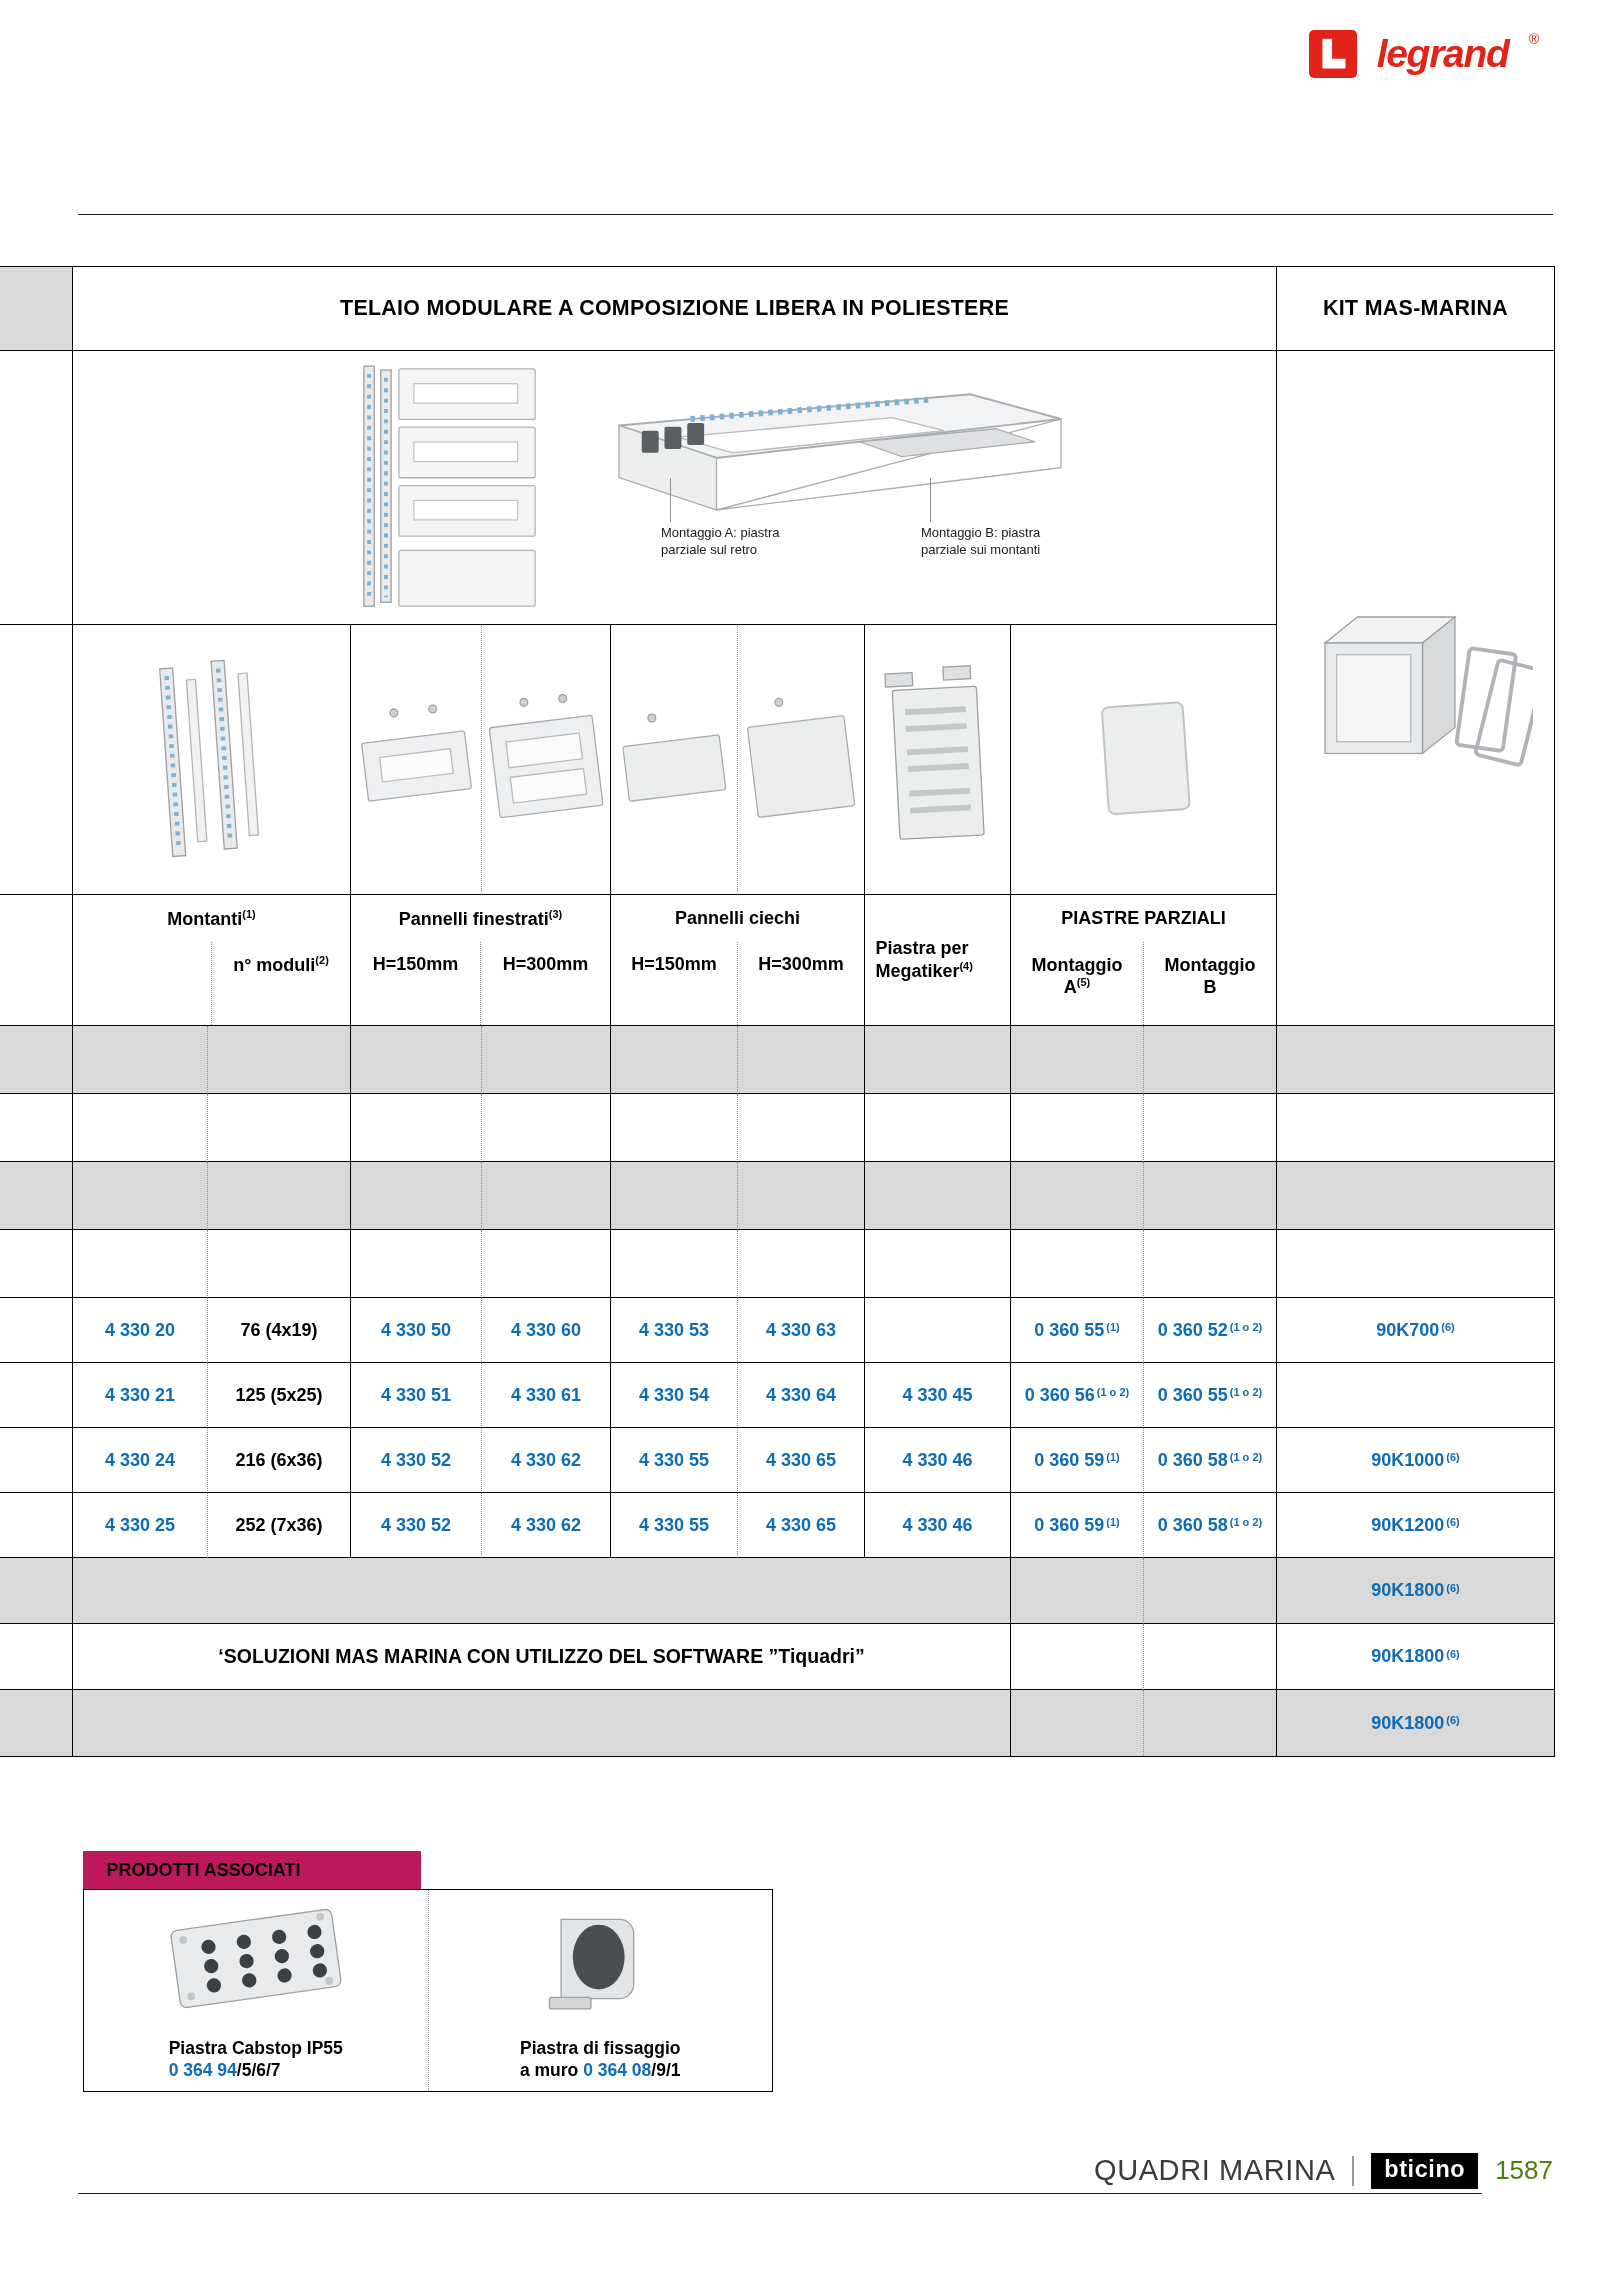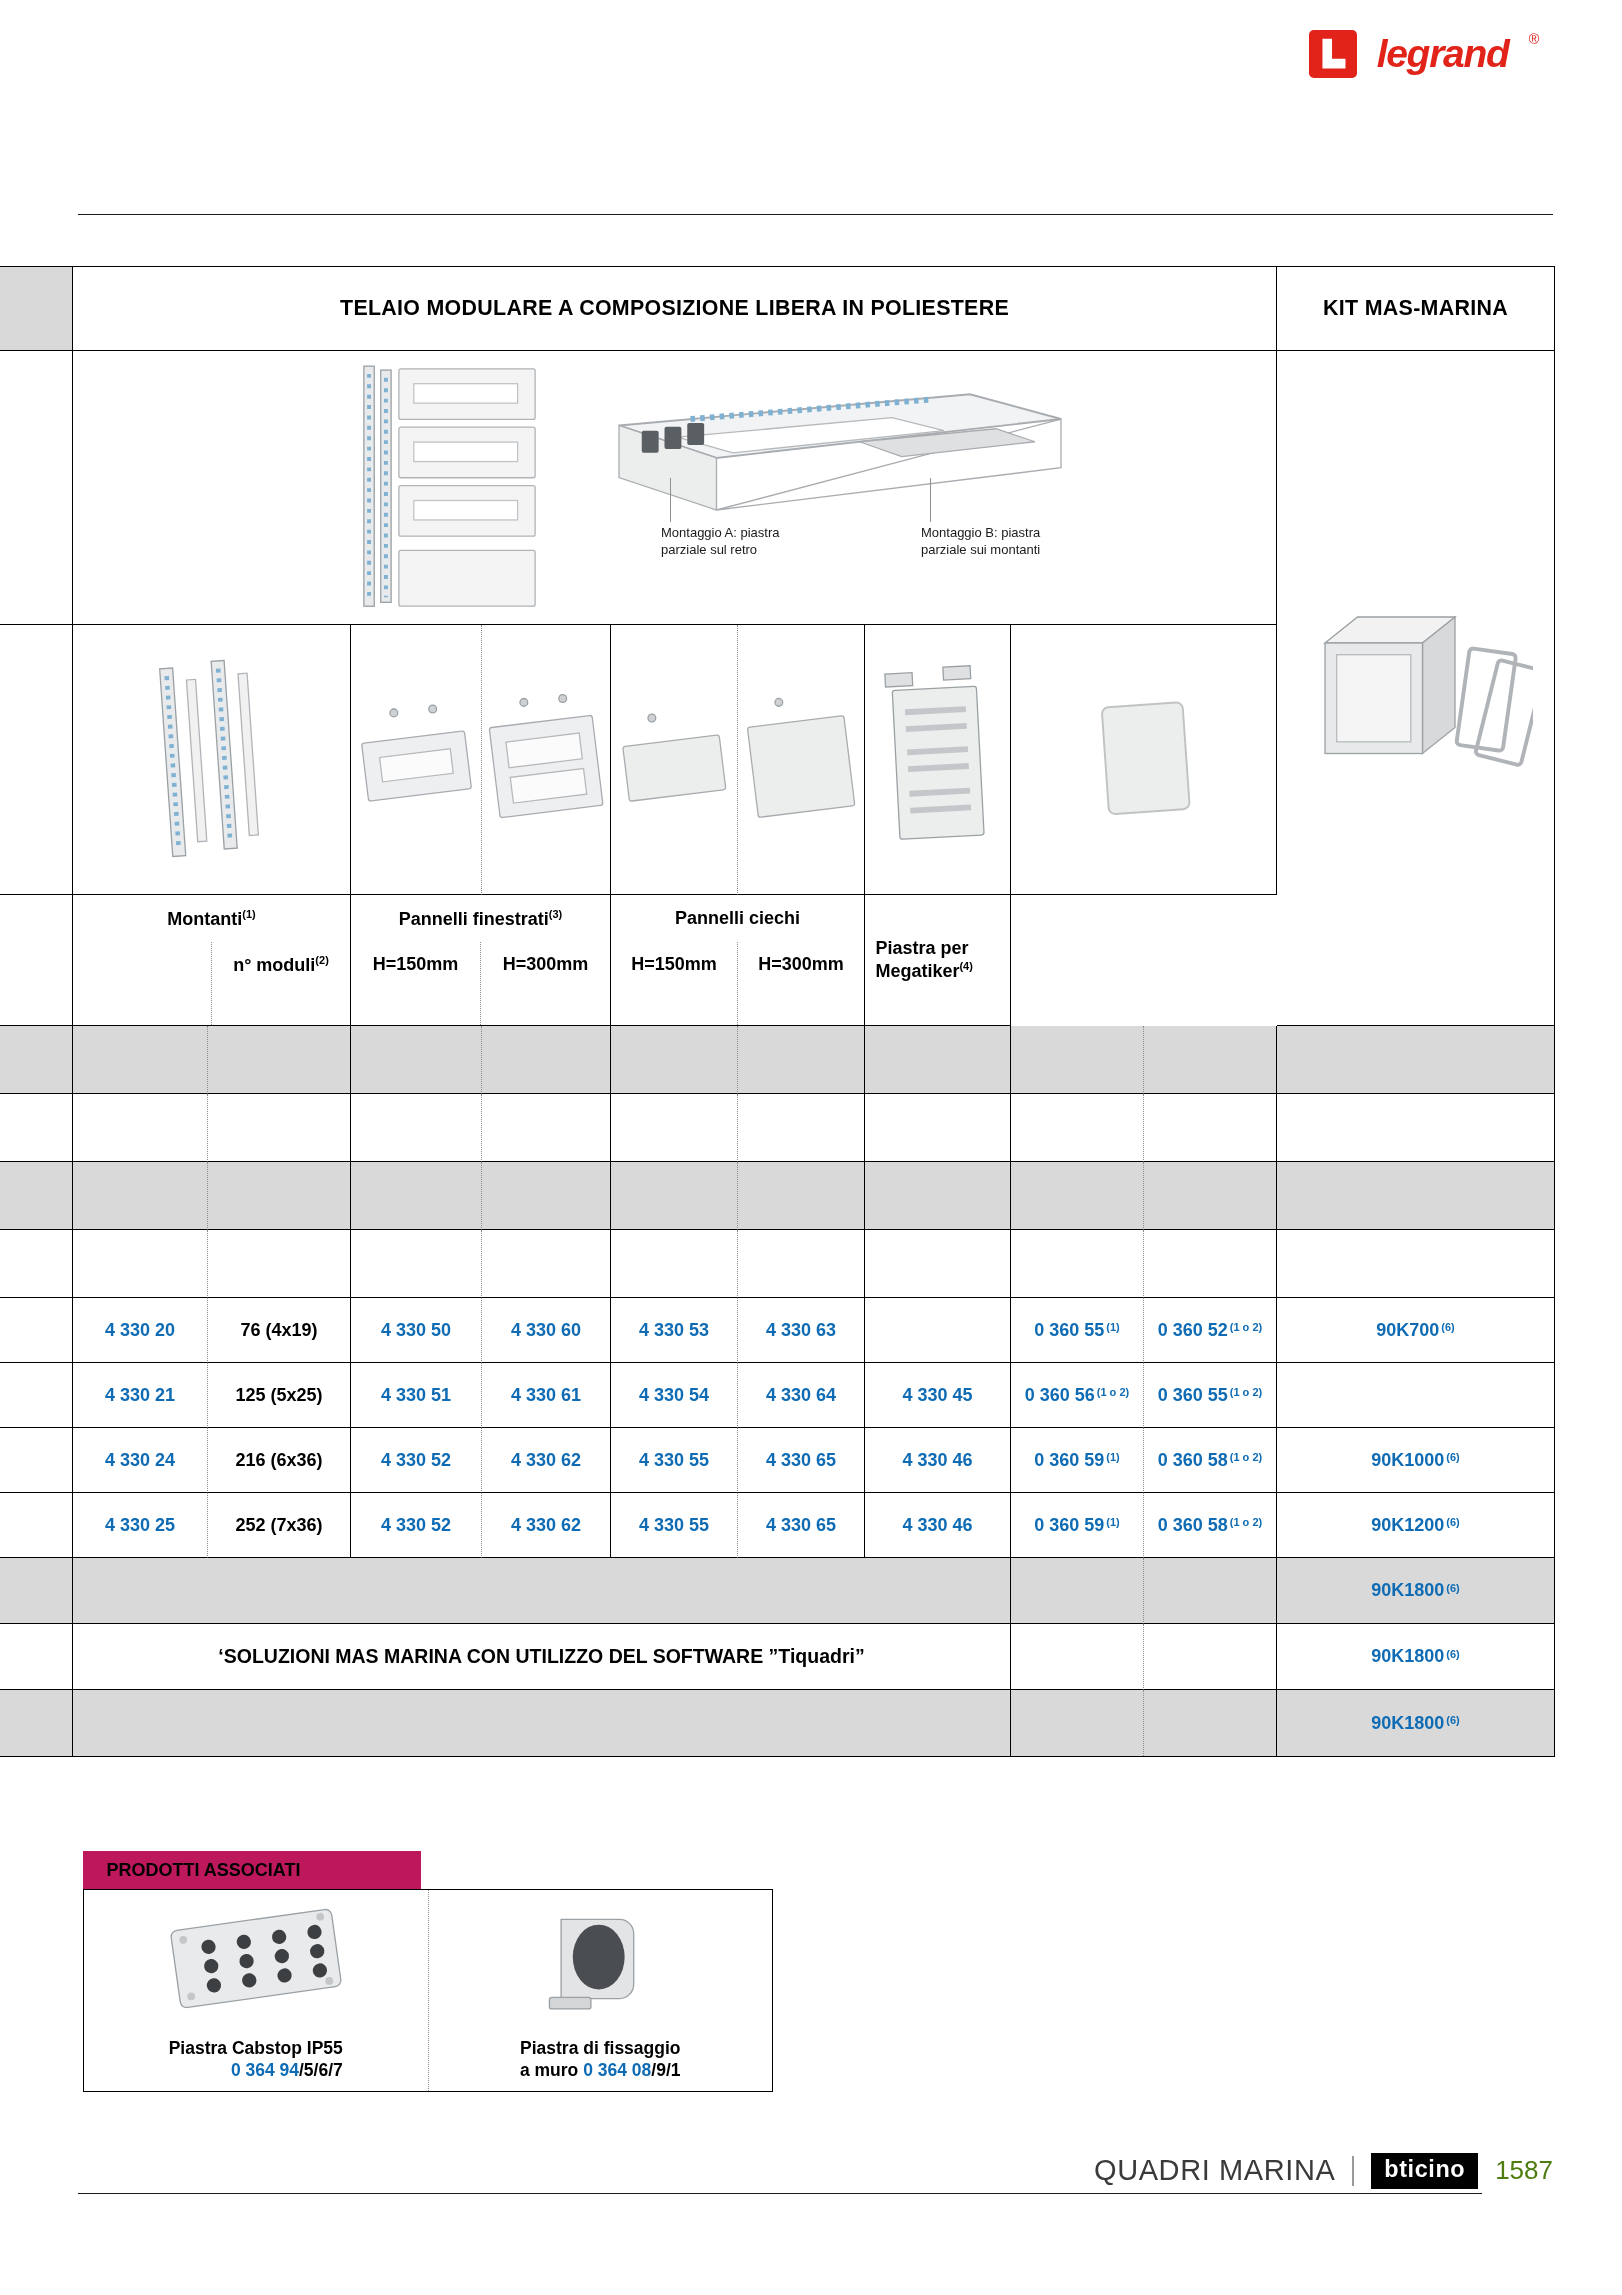--- a/index.html
+++ b/index.html
@@ -59,21 +59,21 @@
 .callout{position:absolute;width:143px;font-size:13px;line-height:1.3;text-align:left;color:#1a1a1a;}
 .callout::before{content:"";position:absolute;left:9px;top:-47px;height:44px;border-left:1.3px solid #909090;}
 .callout-a{left:588px;top:174px;}
 .callout-b{left:806px;top:174px;margin-left:42px;}
 
 
 .assoc-bar{position:absolute;left:83px;top:1851px;width:338px;height:38px;background:#be185d;display:flex;align-items:center;padding-left:23.4px;font-weight:bold;font-size:18px;}
 .assoc-box{position:absolute;left:83px;top:1889px;width:690px;height:203px;border:1.3px solid #000;display:flex;background:#fff;}
 .assoc-item{flex:1;display:flex;flex-direction:column;align-items:center;justify-content:space-between;padding:10.4px 6.5px 9px;}
 .assoc-item + .assoc-item{border-left:1.3px dotted #8c8c8c;}
-.assoc-caption{text-align:right;margin-top:8px;}
+.assoc-caption{text-align:left;margin-top:8px;}
 .assoc-name,.assoc-ref{font-weight:bold;font-size:17.5px;line-height:1.3;}
 .blue{color:#0f6cb4;}
 
 
 .page-footer{position:absolute;top:2153px;right:70px;display:flex;align-items:center;gap:17px;}
 .footer-section{font-size:29px;color:#3a3a3a;letter-spacing:0.6px;}
 .footer-divider{width:1.9px;height:30px;background:#9a9a9a;}
 .bticino-logo{background:#000;color:#fff;font-size:23.4px;font-weight:bold;padding:3.2px 13px 5.8px;letter-spacing:0.6px;}
 .footer-page{font-size:26px;color:#4d7c0f;}
 .footer-rule{position:absolute;left:78px;top:2193px;width:1404px;border-top:1.9px solid #1a1a1a;}
@@ -257,20 +257,31 @@
         <div class="sub">
             <span>H=150mm</span>
           </div>
         <div class="sub">
             <span>H=300mm</span>
           </div>
       </div>
     </div>
     <div class="cell gc8 gr4 hdr-mega">
       <span class="mega-inner"><span>Piastra per Megatiker</span><sup class="sup">(4)</sup></span>
+    </div>
+    <div class="cell hdr cspan910 gr4">
+      <div class="grp">PIASTRE PARZIALI</div>
+      <div class="subs">
+        <div class="sub">
+            <span class="narrow"><span>Montaggio A</span><sup class="sup">(5)</sup></span>
+          </div>
+        <div class="sub">
+            <span class="narrow">Montaggio B</span>
+          </div>
+      </div>
     </div>
 
     <div class="cell gc1 gr5 gray"></div>
       <div class="cell gc2 gr5 gray"></div>
       <div class="cell gc3 gr5 gray"></div>
       <div class="cell gc4 gr5 gray"></div>
       <div class="cell gc5 gr5 gray"></div>
       <div class="cell gc6 gr5 gray"></div>
       <div class="cell gc7 gr5 gray"></div>
       <div class="cell gc8 gr5 gray"></div>

